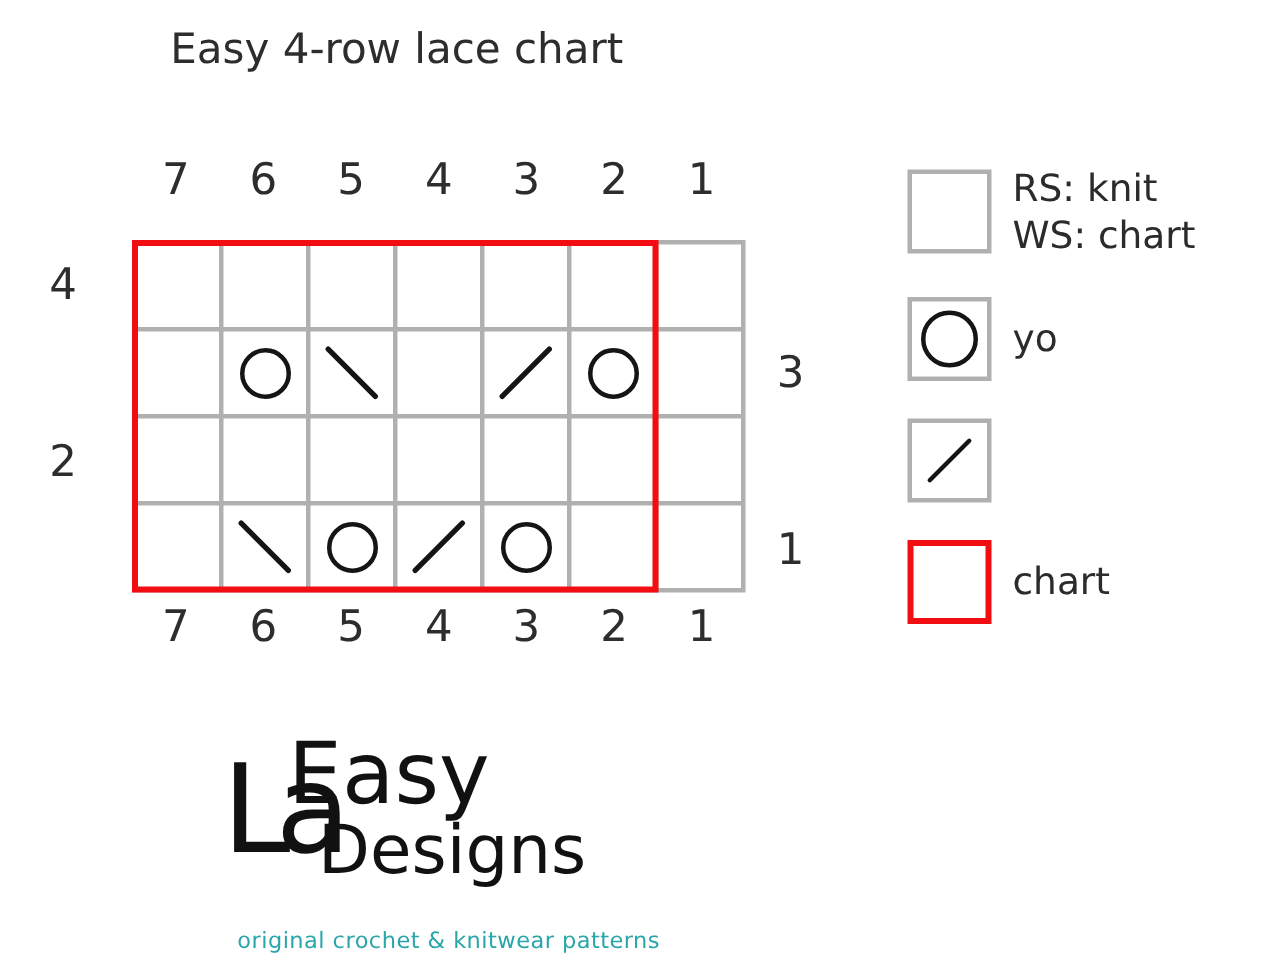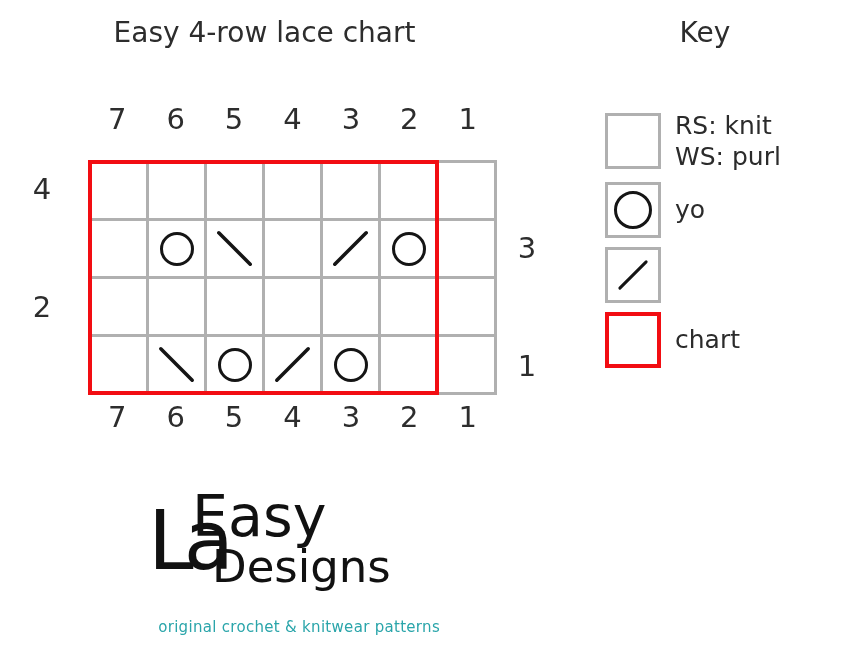--- a/index.html
+++ b/index.html
@@ -65,21 +65,21 @@
     position: absolute; left: 0; top: 0;
     width: 351px; height: 235px;
     border: 4px solid #f20d12;
     box-sizing: border-box;
     pointer-events: none;
   }
 
   
   .key {
     position: absolute; left: 605px; top: 110px;
-    display: flex; flex-direction: column; gap: 9px;
+    display: flex; flex-direction: column; gap: 25px;
   }
   .key-item { display: flex; align-items: center; gap: 14px; min-height: 56px; }
   .key-square {
     width: 56px; height: 56px;
     border: 3px solid #b0b0b0;
     box-sizing: border-box;
     background: #fff;
     display: flex; align-items: center; justify-content: center;
     flex: none;
   }
@@ -107,21 +107,20 @@
     position: absolute; left: 0; top: 132px; width: 292px;
     text-align: right; font-size: 15px; letter-spacing: 0.3px;
   }
 </style>
 </head>
 <body>
 
 <div class="canvas">
 
   <div class="chart-title">Easy 4-row lace chart</div>
-  <div class="key-title">Key</div>
 
   <div class="top-numbers">
       <span>7</span>
       <span>6</span>
       <span>5</span>
       <span>4</span>
       <span>3</span>
       <span>2</span>
       <span>1</span>
     </div>
@@ -202,21 +201,21 @@
       <span>3</span>
       <span></span>
       <span>1</span>
     </div>
 
   <div class="key">
       <div class="key-item">
         <div class="key-square" style="border-color: rgb(176, 176, 176);"></div>
         <div class="key-label">
           <div>RS: knit</div>
-          <div>WS: purl</div>
+          <div>WS: chart</div>
         </div>
       </div>
       <div class="key-item">
         <div class="key-square" style="border-color: rgb(176, 176, 176);">
           <div class="yo" style="border-color: rgb(21, 21, 21);"></div>
         </div>
         <div class="key-label">
           <div>yo</div>
         </div>
       </div>

